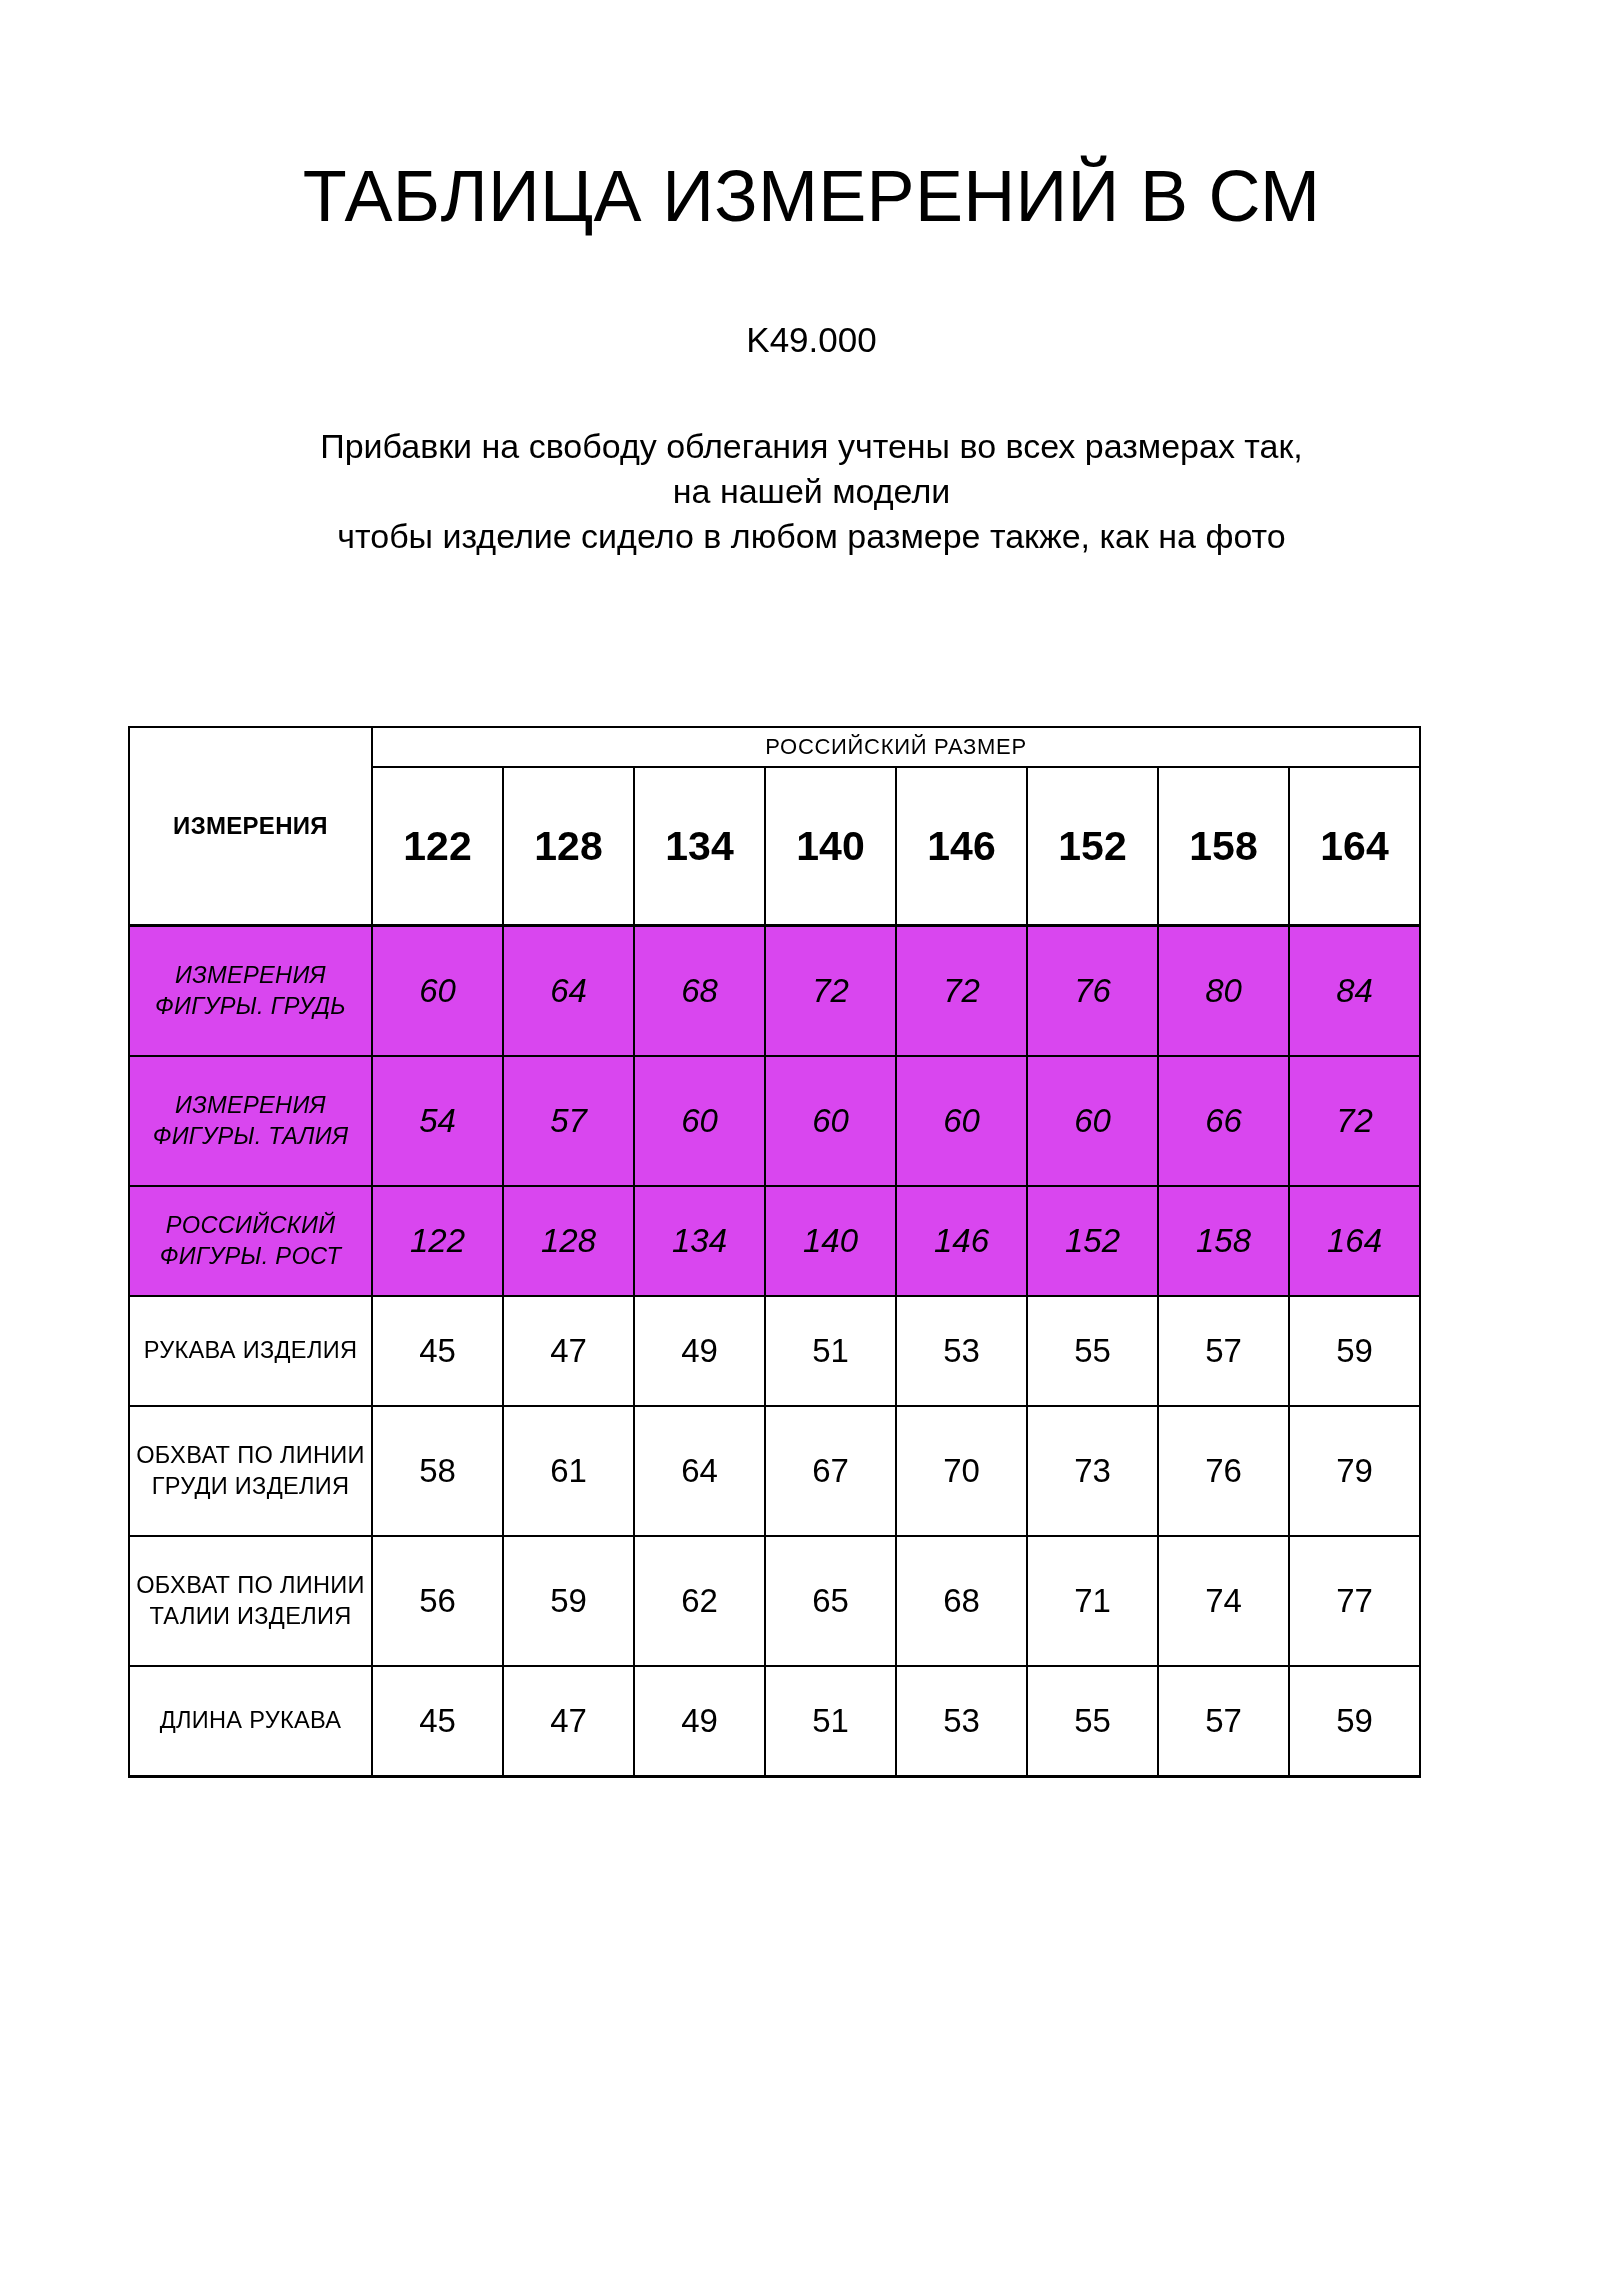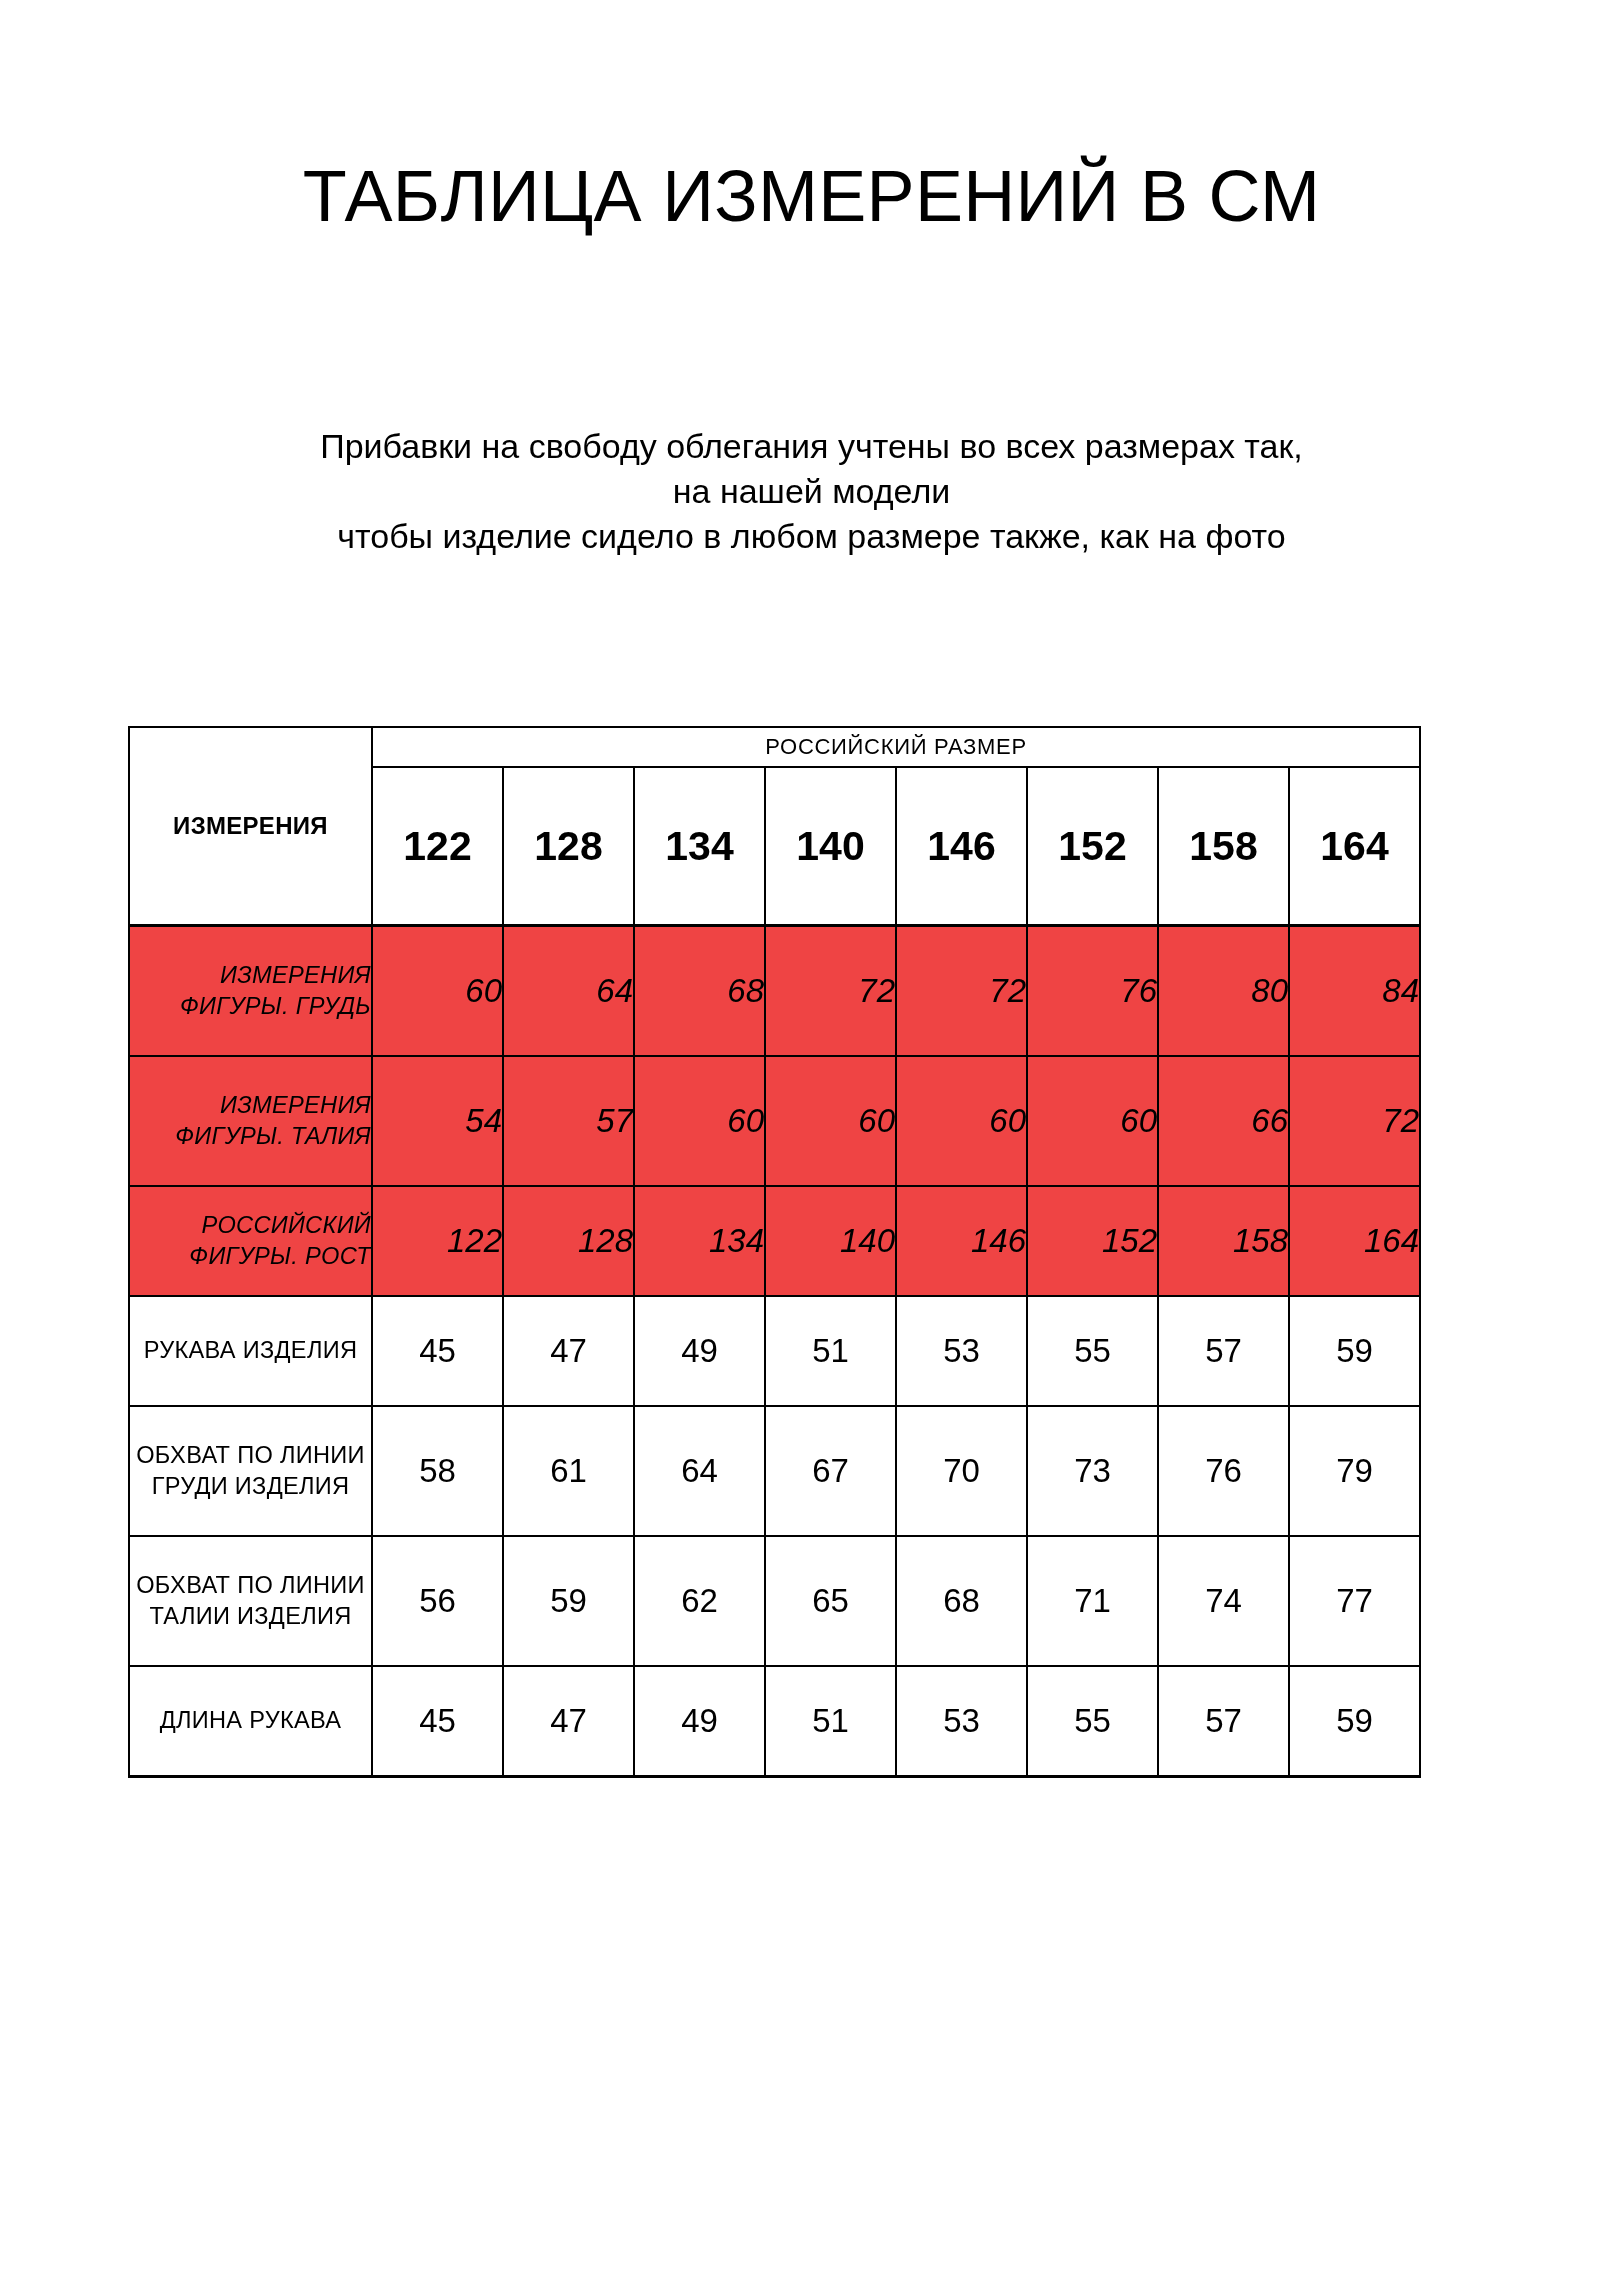--- a/index.html
+++ b/index.html
@@ -126,23 +126,22 @@
     padding: 2.6px 9.2px;
   }
 
   td.row-value {
     font-size: 33px;
     font-weight: 400;
   }
 
   
   tr.figure-row td {
-    background: #ef4444;
+    background: #d946ef;
     font-style: italic;
-    text-align: right;
   }
   tr.figure-row td.row-label {
     font-style: italic;
     font-weight: 400;
   }
   tr.figure-row td.row-value {
     font-style: italic;
   }
 
   
@@ -151,20 +150,21 @@
   tr.last-row td { border-bottom-width: 3.3px; }
   tr.first-body td { border-top-width: 3.3px; }
 </style>
 </head>
 <body>
 
 <div class="page">
 
   <div class="doc-title">ТАБЛИЦА ИЗМЕРЕНИЙ В СМ</div>
 
+  <div class="doc-subtitle">K49.000</div>
 
   <div class="doc-note">
     <span class="note-line">Прибавки на свободу облегания учтены во всех размерах так,</span>
     <span class="note-line">на нашей модели</span>
     <span class="note-line">чтобы изделие сидело в любом размере также, как на фото</span>
   </div>
 
   <div class="size-table-wrap">
     <table class="size-table">
       <colgroup id="colgroup-holder">

